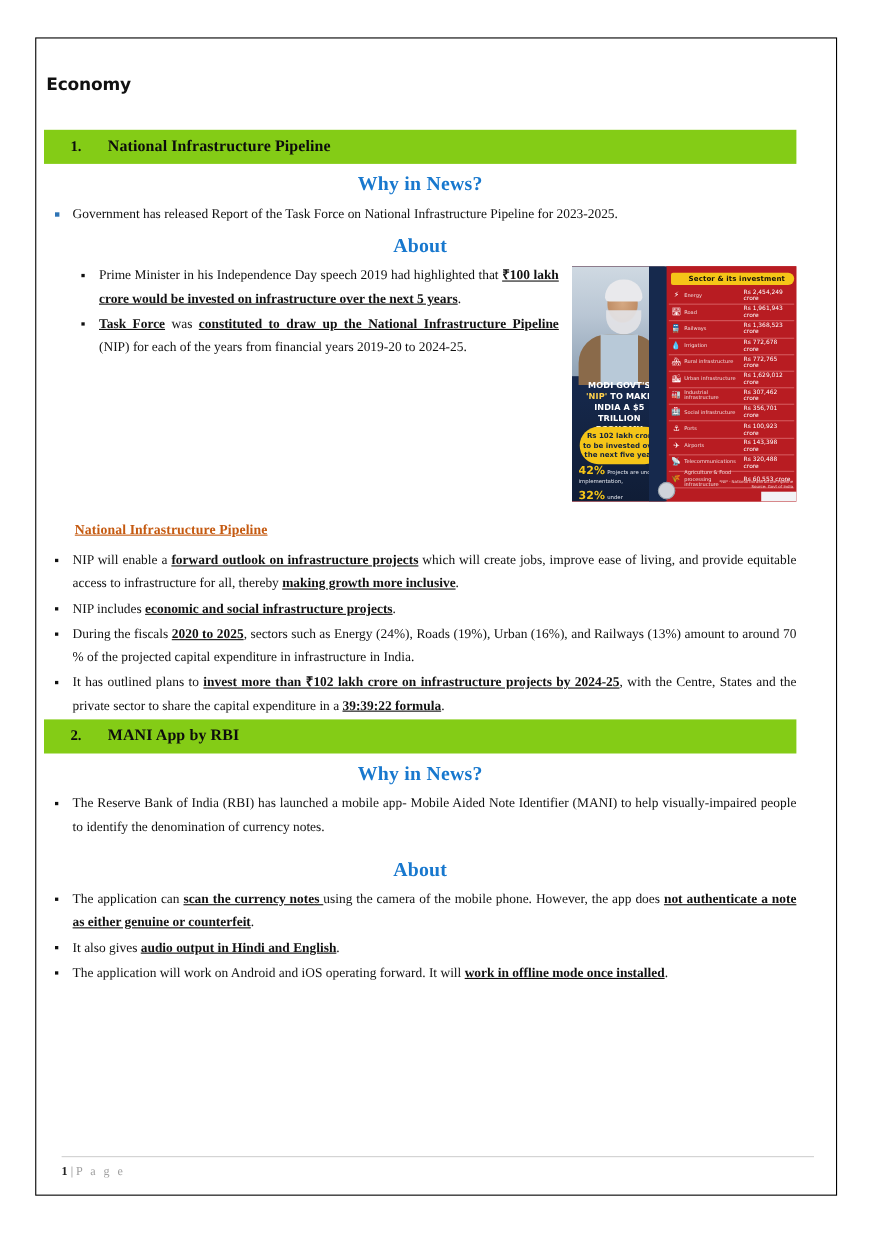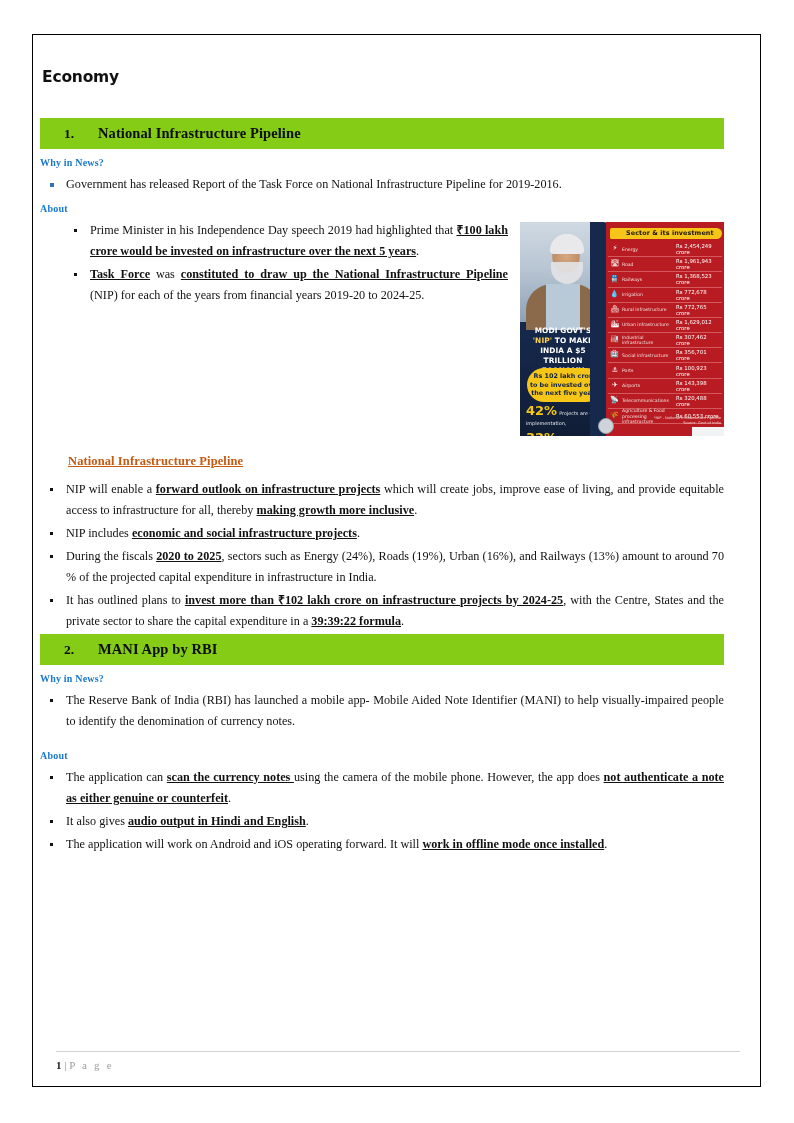--- a/index.html
+++ b/index.html
@@ -66,25 +66,26 @@
     font-family: "Liberation Serif", serif;
     font-size: 14.5px;
     font-weight: bold;
     color: #0d0d0d;
     letter-spacing: 0.1px;
   }
 
   
   .blue-head {
     font-family: "Liberation Serif", serif;
-    font-size: 10px;
+    font-size: 18px;
     font-weight: bold;
     color: #1878ce;
     margin: 8px 0 6px 0;
     letter-spacing: 0.2px;
+    text-align: center;
   }
 
   
   .orange-head {
     font-family: "Liberation Serif", serif;
     font-size: 12.5px;
     font-weight: bold;
     color: #c55a11;
     text-decoration: underline;
     margin: 12px 0 10px 28px;
@@ -212,21 +213,21 @@
     position: absolute;
     left: 6px; top: 180px;
     width: 78px;
     color: #e4e7ee;
     font-family: "DejaVu Sans", sans-serif;
     font-size: 4.9px;
     line-height: 1.35;
   }
   .fig-stats .pct {
     color: #f5c518;
-    font-size: 13px;
+    font-size: 10px;
     font-weight: bold;
     margin-right: 2px;
   }
   .fig-stat-row { margin-bottom: 3px; }
 
   .fig-right {
     position: absolute;
     left: 86px; top: 0;
     width: 118px; height: 214px;
     background: #b81c22;
@@ -342,21 +343,21 @@
   <div class="doc-title">Economy</div>
 
   
   <div class="section-bar">
     <span class="num">1.</span><span class="stitle">National Infrastructure Pipeline</span>
   </div>
 
   <div class="blue-head">Why in News?</div>
 
   <ul class="blist blue-bullet">
-    <li>Government has released Report of the Task Force on National Infrastructure Pipeline for 2019-2016.</li>
+    <li>Government has released Report of the Task Force on National Infrastructure Pipeline for 2023-2025.</li>
   </ul>
 
   <div class="blue-head">About</div>
 
   <div class="info-figure">
     <div class="fig-left">
       <div class="fig-photo">
         <div class="fig-hair"></div>
         <div class="fig-beard"></div>
         <div class="fig-body"></div>

